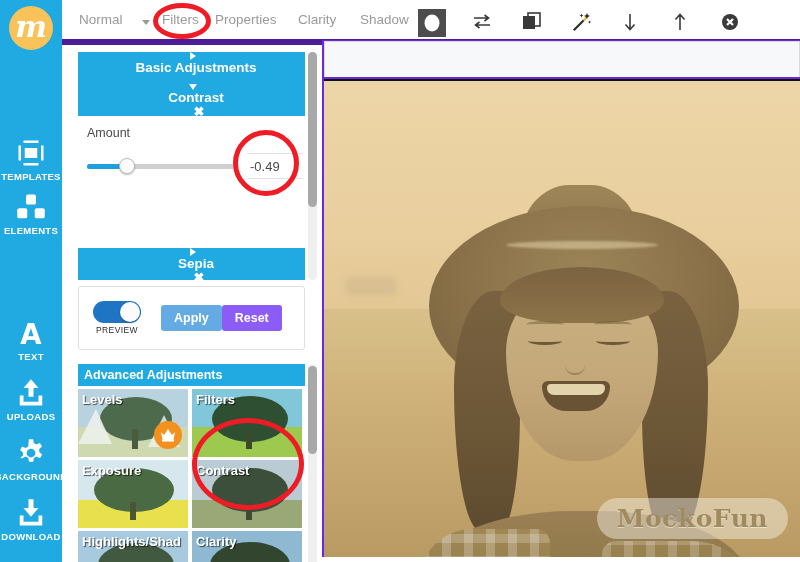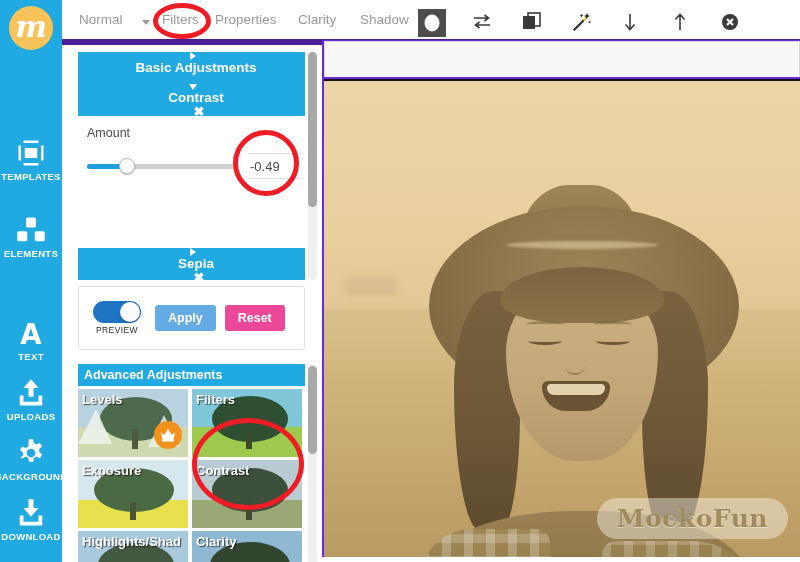--- a/index.html
+++ b/index.html
@@ -151,22 +151,22 @@
   }
   .toggle-cap {
     font-size: 8.5px; color: #2b2b2b; margin-top: 2px; letter-spacing: .4px;
   }
   .btn {
     height: 26px; border: none; border-radius: 3px;
     font-size: 12.5px; font-weight: bold; color: #ffffff;
     font-family: "Liberation Sans", sans-serif;
     cursor: pointer; padding: 0 13px;
   }
-  .btn-apply { background: #64abe4; margin-left: 14px; }
-  .btn-reset { background: #ec4899; margin-left: 9px; }
+  .btn-apply { background: #64abe4; margin-left: 20px; }
+  .btn-reset { background: #8b5cf6; margin-left: 0; }
 
   
   #advanced { position: absolute; left: 0; top: 319px; width: 227px; }
   #adv-head {
     background: #21a9e1; color: #ffffff; height: 22px;
     display: flex; align-items: center; padding-left: 6px;
     font-size: 12.5px; font-weight: bold;
   }
   #thumb-grid {
     display: grid; grid-template-columns: repeat(2, 110px);
@@ -356,21 +356,21 @@
         <path fill="none" stroke="#fff" stroke-width="2" d="M3 3v18h18V3z"></path>
         <rect x="7" y="8" width="10" height="8" fill="#fff"></rect>
         <rect x="1" y="1" width="5" height="5" fill="#21a9e1"></rect>
         <rect x="18" y="1" width="5" height="5" fill="#21a9e1"></rect>
         <rect x="1" y="18" width="5" height="5" fill="#21a9e1"></rect>
         <rect x="18" y="18" width="5" height="5" fill="#21a9e1"></rect>
       </svg>
       <span class="nav-label">TEMPLATES</span>
     </div>
 
-    <div class="nav-item" style="top:215px;text-align:right;">
+    <div class="nav-item" style="top:192px;text-align:right;">
       <svg class="nav-ico" viewBox="0 0 24 24">
         <rect x="8" y="2" width="8" height="8" rx="1.5" fill="#fff"></rect>
         <rect x="1" y="13" width="8" height="8" rx="1.5" fill="#fff"></rect>
         <rect x="15" y="13" width="8" height="8" rx="1.5" fill="#fff"></rect>
       </svg>
       <span class="nav-label">ELEMENTS</span>
     </div>
 
 
     <div class="nav-item" style="top:318px;">

